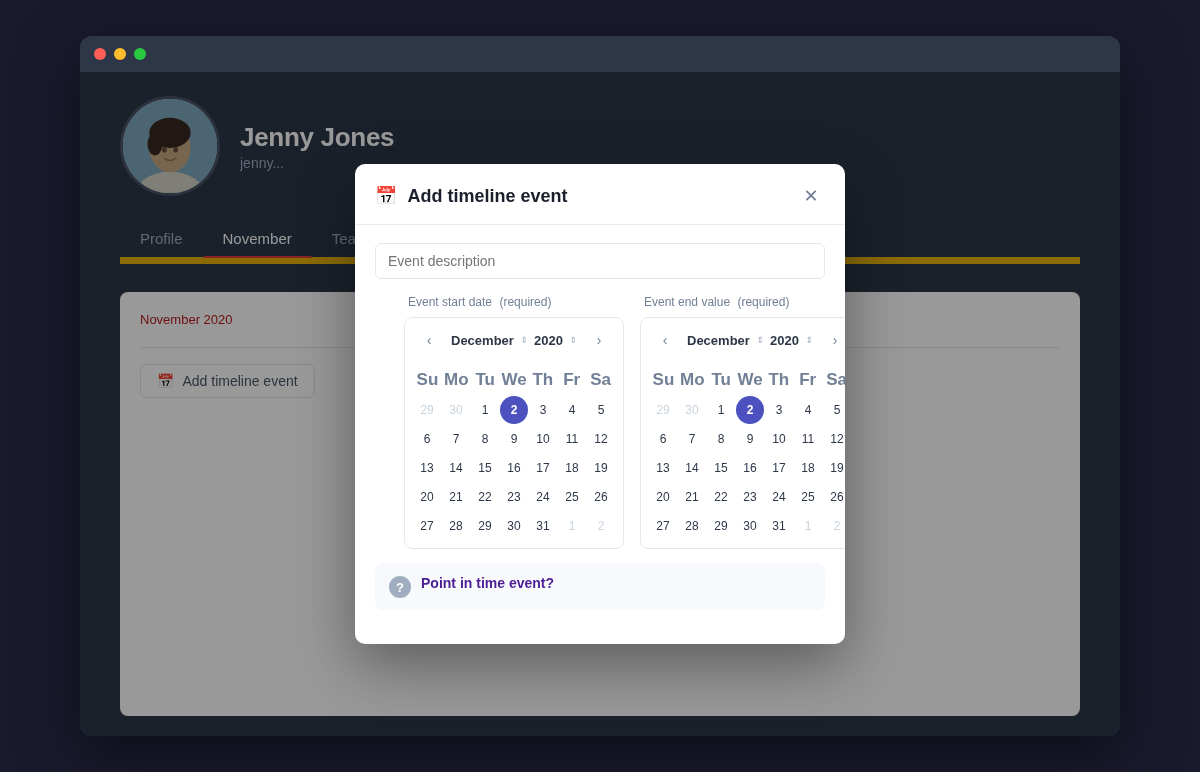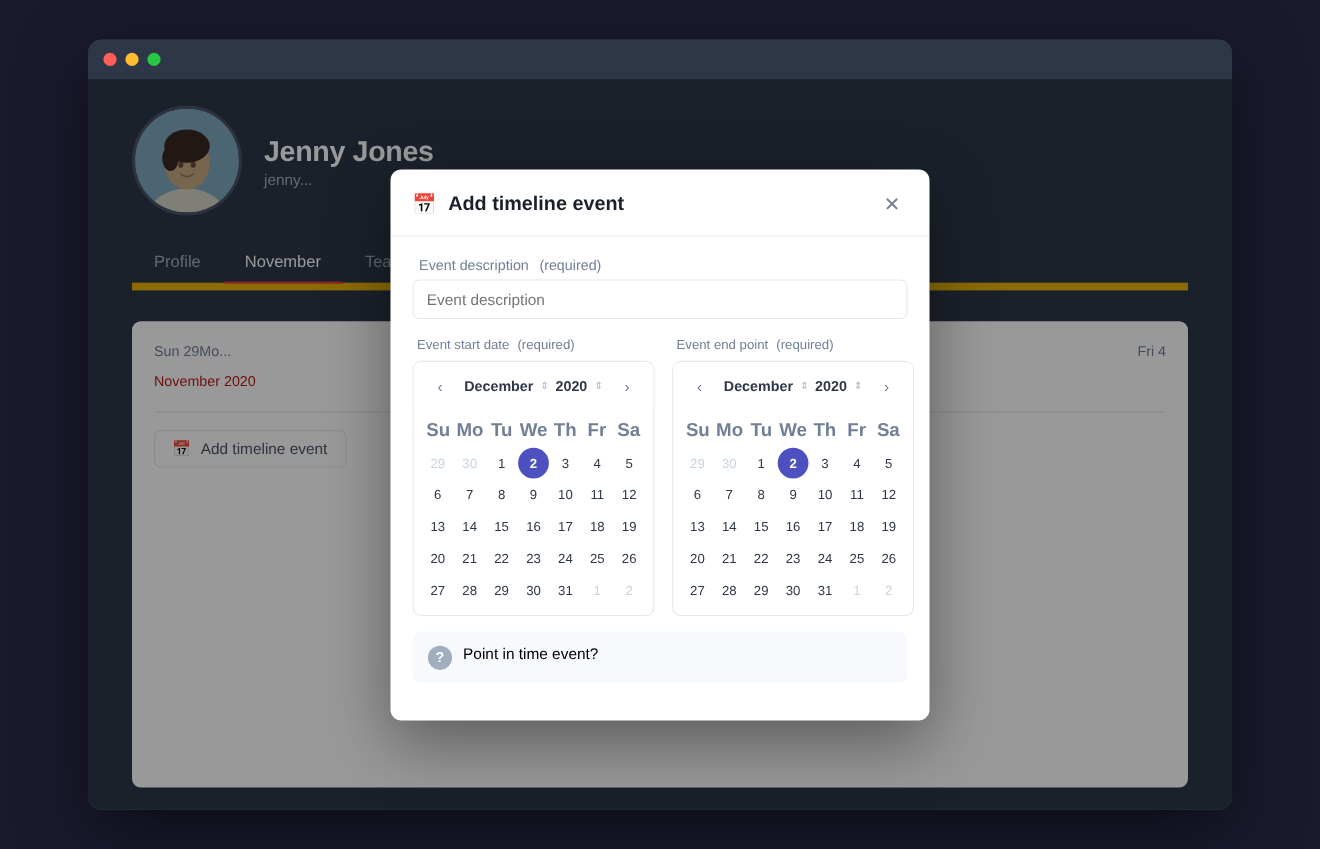--- a/index.html
+++ b/index.html
@@ -249,20 +249,21 @@
       font-size: 14px;
       color: #a0aec0;
       outline: none;
       margin-bottom: 16px;
     }
 
     .calendars-row {
       display: flex;
       gap: 16px;
       margin-bottom: 14px;
+      margin-left: 29px;
     }
 
     .calendar-section {
       flex: 1;
     }
 
     .calendar-section-label {
       font-size: 12px;
       font-weight: 600;
       color: #2d3748;
@@ -408,22 +409,22 @@
       align-items: center;
       justify-content: center;
       font-size: 13px;
       font-weight: 700;
       flex-shrink: 0;
       margin-top: 1px;
     }
 
     .point-in-time-content h4 {
       font-size: 14px;
-      font-weight: 400;
-      color: #000000;
+      font-weight: 700;
+      color: #4c1d95;
       margin-bottom: 4px;
     }
 
     .point-in-time-content p {
       font-size: 12.5px;
       color: #718096;
       line-height: 1.5;
     }
   </style>
 </head>
@@ -469,25 +470,20 @@
       </div>
 
       <div class="profile-tabs">
         <div class="profile-tab">Profile</div>
         <div class="profile-tab active">November</div>
         <div class="profile-tab">Teams</div>
         <div class="profile-tab">R...</div>
       </div>
 
       <div class="timeline-area">
-        <div style="display:flex; justify-content:space-between; color:#718096; font-size:13px; margin-bottom:12px;">
-          <span>Sun 29</span>
-          <span>Mo...</span>
-          <span style="margin-left:auto">Fri 4</span>
-        </div>
         <div style="color:#b91c1c; font-size:13px; margin-bottom:20px;">November 2020</div>
         <div style="border-top:1px solid #e2e8f0; padding-top:16px;">
           <button class="add-event-btn-bg">
             <span>📅</span>
             <span>Add timeline event</span>
           </button>
         </div>
       </div>
     </div>
 
@@ -498,24 +494,20 @@
           <div class="modal-title-area">
             <span class="modal-title-icon">📅</span>
             <span class="modal-title">Add timeline event</span>
           </div>
           <button class="modal-close">✕</button>
         </div>
 
         <div class="modal-body">
 
           
-          <div class="field-label">
-            <span>Event description</span>
-            <span>(required)</span>
-          </div>
           <input type="text" class="event-description-input" placeholder="Event description" style="">
 
           
           <div class="calendars-row">
 
             <div class="calendar-section">
               <div class="calendar-section-label">
                 <span>Event start date</span>
                 <span>(required)</span>
               </div>
@@ -582,21 +574,21 @@
                       <div class="cal-day">31</div>
                       <div class="cal-day other-month">1</div>
                       <div class="cal-day other-month">2</div>
                     </div>
                 </div>
               </div>
             </div>
 
             <div class="calendar-section">
               <div class="calendar-section-label">
-                <span>Event end point</span>
+                <span>Event end value</span>
                 <span>(required)</span>
               </div>
               <div class="calendar-widget">
                 <div class="cal-header">
                   <button class="cal-nav-btn">‹</button>
                   <div class="cal-month-year">
                     <div class="cal-select-wrapper">
                       <select class="cal-select">
                         <option>December</option>
                       </select>

